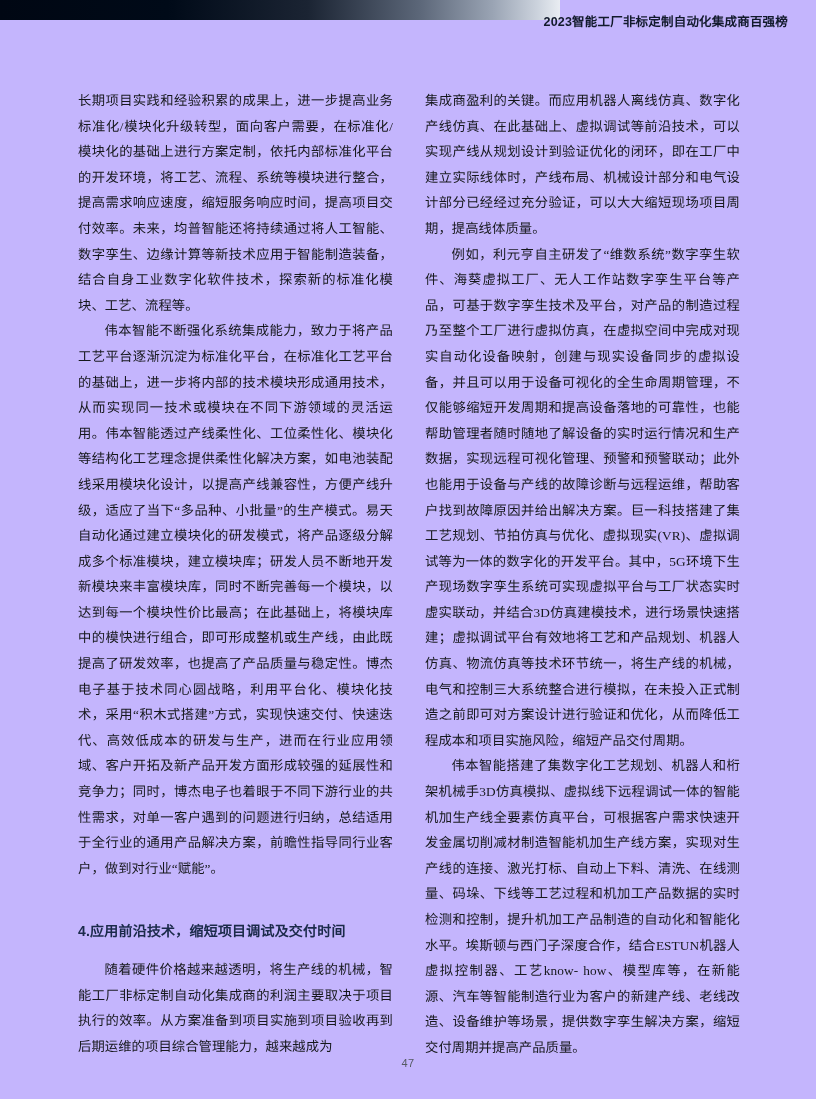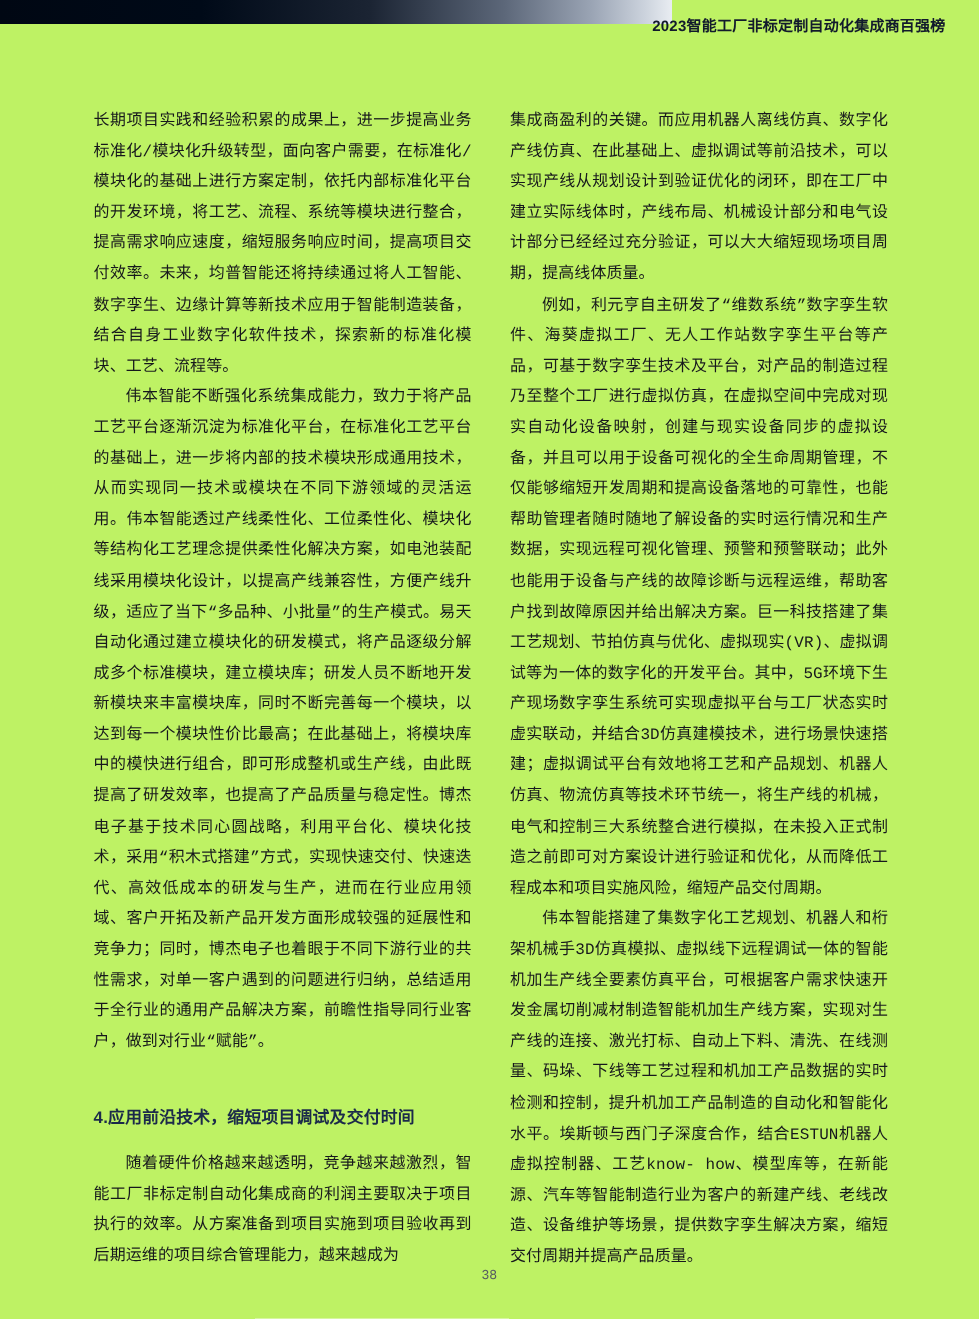--- a/index.html
+++ b/index.html
@@ -8,21 +8,21 @@
     padding: 0;
     background: #ffffff;
   }
   body {
     font-family: "Liberation Sans", "DejaVu Sans", sans-serif;
   }
   .page {
     position: relative;
     width: 816px;
     height: 1099px;
-    background: #bef264;
+    background: #c4b5fd;
     overflow: hidden;
     box-sizing: border-box;
   }
 
   
   .page-header {
     position: absolute;
     top: 0;
     left: 0;
     width: 816px;
@@ -71,21 +71,21 @@
   .col-right { left: 347px; }
 
   p.para {
     margin: 0 0 0 0;
     font-size: 13.3px;
     line-height: 25.6px;
     color: #16181c;
     text-align: justify;
     text-justify: inter-ideograph;
     text-indent: 2em;
-    font-family: Liberation Mono, monospace;
+    font-family: Liberation Serif, serif;
     letter-spacing: 0.1px;
   }
   p.para.no-indent { text-indent: 0; }
 
   h2.section-heading {
     margin: 0;
     font-size: 14px;
     line-height: 25.6px;
     font-weight: bold;
     color: #1b2a4a;
@@ -121,28 +121,28 @@
   </div>
 
   <div class="columns">
 
     <div class="col col-left">
       <p class="para no-indent">长期项目实践和经验积累的成果上，进一步提高业务标准化/模块化升级转型，面向客户需要，在标准化/模块化的基础上进行方案定制，依托内部标准化平台的开发环境，将工艺、流程、系统等模块进行整合，提高需求响应速度，缩短服务响应时间，提高项目交付效率。未来，均普智能还将持续通过将人工智能、数字孪生、边缘计算等新技术应用于智能制造装备，结合自身工业数字化软件技术，探索新的标准化模块、工艺、流程等。</p>
       <p class="para">伟本智能不断强化系统集成能力，致力于将产品工艺平台逐渐沉淀为标准化平台，在标准化工艺平台的基础上，进一步将内部的技术模块形成通用技术，从而实现同一技术或模块在不同下游领域的灵活运用。伟本智能透过产线柔性化、工位柔性化、模块化等结构化工艺理念提供柔性化解决方案，如电池装配线采用模块化设计，以提高产线兼容性，方便产线升级，适应了当下“多品种、小批量”的生产模式。易天自动化通过建立模块化的研发模式，将产品逐级分解成多个标准模块，建立模块库；研发人员不断地开发新模块来丰富模块库，同时不断完善每一个模块，以达到每一个模块性价比最高；在此基础上，将模块库中的模快进行组合，即可形成整机或生产线，由此既提高了研发效率，也提高了产品质量与稳定性。博杰电子基于技术同心圆战略，利用平台化、模块化技术，采用“积木式搭建”方式，实现快速交付、快速迭代、高效低成本的研发与生产，进而在行业应用领域、客户开拓及新产品开发方面形成较强的延展性和竞争力；同时，博杰电子也着眼于不同下游行业的共性需求，对单一客户遇到的问题进行归纳，总结适用于全行业的通用产品解决方案，前瞻性指导同行业客户，做到对行业“赋能”。</p>
       <div class="gap-before-heading"></div>
       <h2 class="section-heading">4.应用前沿技术，缩短项目调试及交付时间</h2>
       <div class="gap-after-heading"></div>
-      <p class="para">随着硬件价格越来越透明，竞争越来越激烈，智能工厂非标定制自动化集成商的利润主要取决于项目执行的效率。从方案准备到项目实施到项目验收再到后期运维的项目综合管理能力，越来越成为</p>
+      <p class="para">随着硬件价格越来越透明，将生产线的机械，智能工厂非标定制自动化集成商的利润主要取决于项目执行的效率。从方案准备到项目实施到项目验收再到后期运维的项目综合管理能力，越来越成为</p>
     </div>
 
     <div class="col col-right">
       <p class="para no-indent">集成商盈利的关键。而应用机器人离线仿真、数字化产线仿真、在此基础上、虚拟调试等前沿技术，可以实现产线从规划设计到验证优化的闭环，即在工厂中建立实际线体时，产线布局、机械设计部分和电气设计部分已经经过充分验证，可以大大缩短现场项目周期，提高线体质量。</p>
       <p class="para">例如，利元亨自主研发了“维数系统”数字孪生软件、海葵虚拟工厂、无人工作站数字孪生平台等产品，可基于数字孪生技术及平台，对产品的制造过程乃至整个工厂进行虚拟仿真，在虚拟空间中完成对现实自动化设备映射，创建与现实设备同步的虚拟设备，并且可以用于设备可视化的全生命周期管理，不仅能够缩短开发周期和提高设备落地的可靠性，也能帮助管理者随时随地了解设备的实时运行情况和生产数据，实现远程可视化管理、预警和预警联动；此外也能用于设备与产线的故障诊断与远程运维，帮助客户找到故障原因并给出解决方案。巨一科技搭建了集工艺规划、节拍仿真与优化、虚拟现实(VR)、虚拟调试等为一体的数字化的开发平台。其中，5G环境下生产现场数字孪生系统可实现虚拟平台与工厂状态实时虚实联动，并结合3D仿真建模技术，进行场景快速搭建；虚拟调试平台有效地将工艺和产品规划、机器人仿真、物流仿真等技术环节统一，将生产线的机械，电气和控制三大系统整合进行模拟，在未投入正式制造之前即可对方案设计进行验证和优化，从而降低工程成本和项目实施风险，缩短产品交付周期。</p>
       <p class="para">伟本智能搭建了集数字化工艺规划、机器人和桁架机械手3D仿真模拟、虚拟线下远程调试一体的智能机加生产线全要素仿真平台，可根据客户需求快速开发金属切削减材制造智能机加生产线方案，实现对生产线的连接、激光打标、自动上下料、清洗、在线测量、码垛、下线等工艺过程和机加工产品数据的实时检测和控制，提升机加工产品制造的自动化和智能化水平。埃斯顿与西门子深度合作，结合ESTUN机器人虚拟控制器、工艺know- how、模型库等，在新能源、汽车等智能制造行业为客户的新建产线、老线改造、设备维护等场景，提供数字孪生解决方案，缩短交付周期并提高产品质量。</p>
     </div>
 
   </div>
 
   <div class="page-footer">
-    <span class="page-number">38</span>
+    <span class="page-number">47</span>
   </div>
 
 </div>
 
 </body></html>

